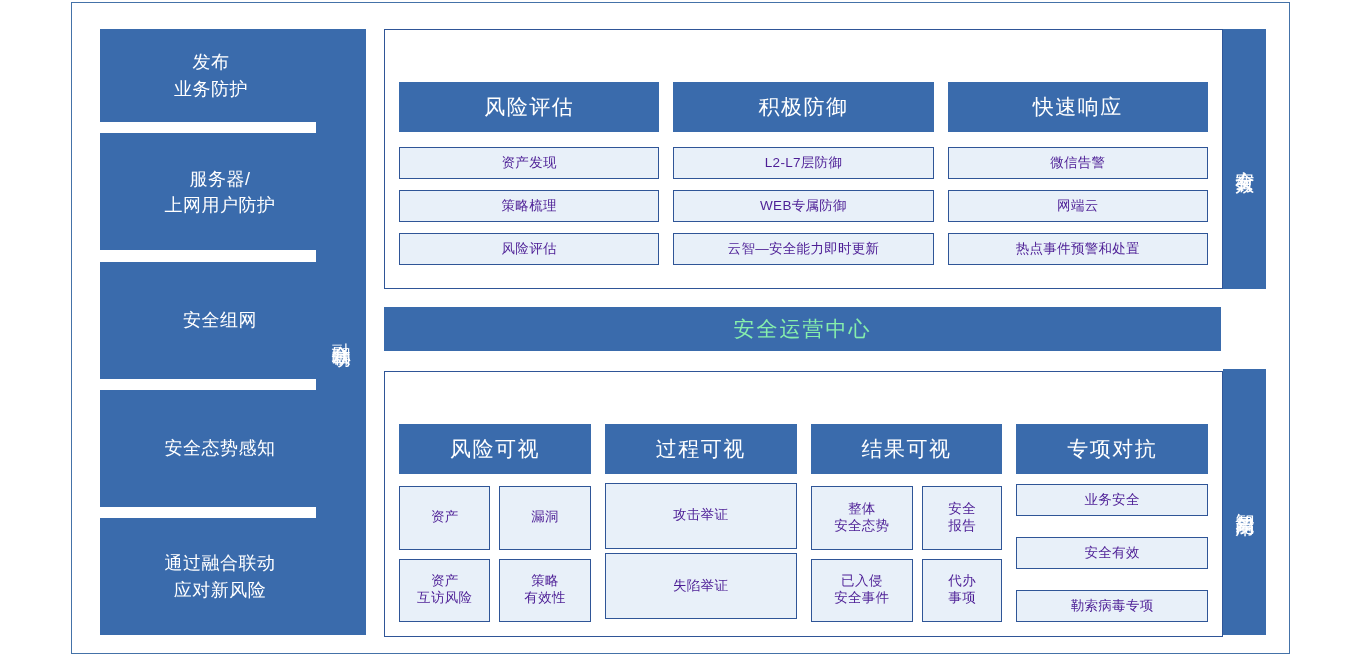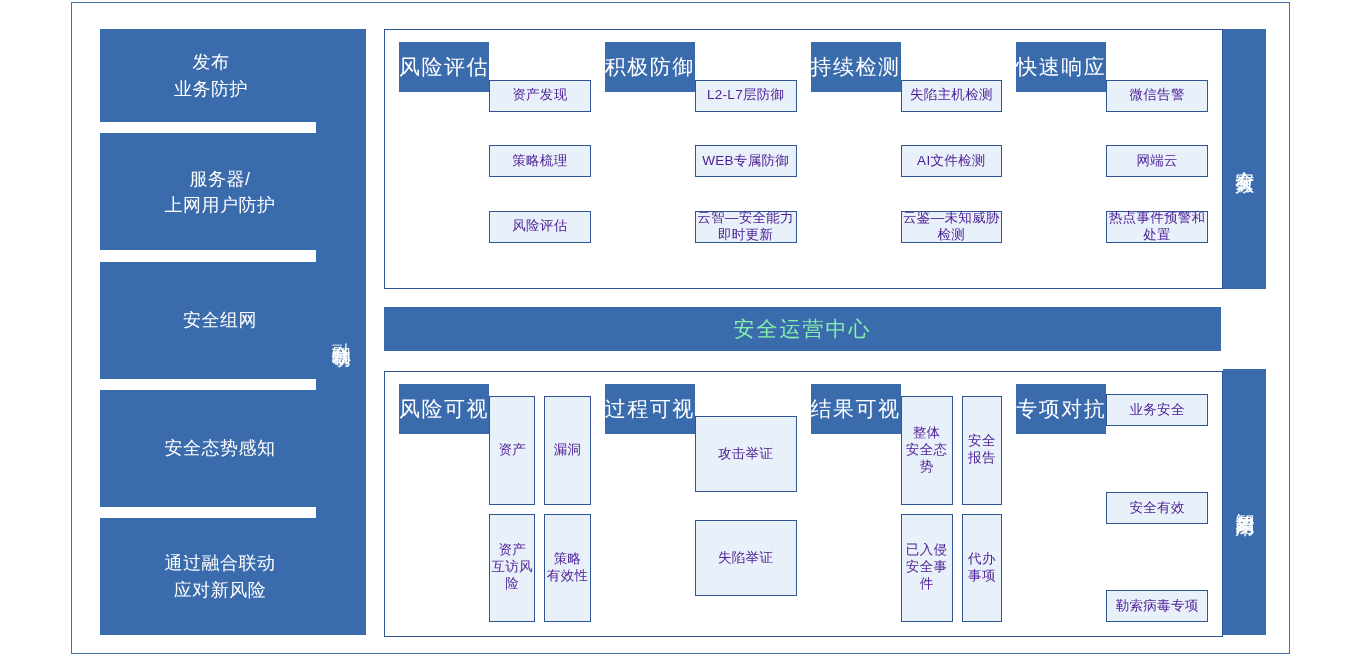--- a/index.html
+++ b/index.html
@@ -101,21 +101,22 @@
   .cols {
     position: absolute;
     left: 14px; top: 12px;
     right: 14px; bottom: 12px;
     display: flex;
     gap: 14px;
   }
   .col {
     flex: 1 1 0;
     display: flex;
-    flex-direction: row;
+    flex-direction: column;
+    margin-top: 40px;
   }
   .col-head {
     height: 50px;
     background: #3A6BAC;
     color: #ffffff;
     display: flex;
     align-items: center;
     justify-content: center;
     font-size: 21px;
     letter-spacing: 1.5px;
@@ -138,21 +139,21 @@
     align-items: center;
     justify-content: center;
     font-size: 13.5px;
     letter-spacing: 0.3px;
     text-align: center;
     white-space: pre-line;
     line-height: 1.25;
   }
 
   
-  .items.tall .item { height: 76px; }
+  .items.tall .item { height: 66px; }
   .grid2 {
     flex: 1;
     display: grid;
     grid-template-columns: 1fr 1fr;
     grid-template-rows: 1fr 1fr;
     gap: 9px 9px;
     padding-top: 12px;
     padding-bottom: 2px;
   }
   .grid2.uneven { grid-template-columns: 1.28fr 1fr; }
@@ -199,28 +200,20 @@
 
       <div class="col">
         <div class="col-head">积极防御</div>
         <div class="items">
           <div class="item">L2-L7层防御</div>
           <div class="item">WEB专属防御</div>
           <div class="item">云智—安全能力即时更新</div>
         </div>
       </div>
 
-      <div class="col">
-        <div class="col-head">持续检测</div>
-        <div class="items">
-          <div class="item">失陷主机检测</div>
-          <div class="item">AI文件检测</div>
-          <div class="item">云鉴—未知威胁检测</div>
-        </div>
-      </div>
 
       <div class="col">
         <div class="col-head">快速响应</div>
         <div class="items">
           <div class="item">微信告警</div>
           <div class="item">网端云</div>
           <div class="item">热点事件预警和处置</div>
         </div>
       </div>
 

